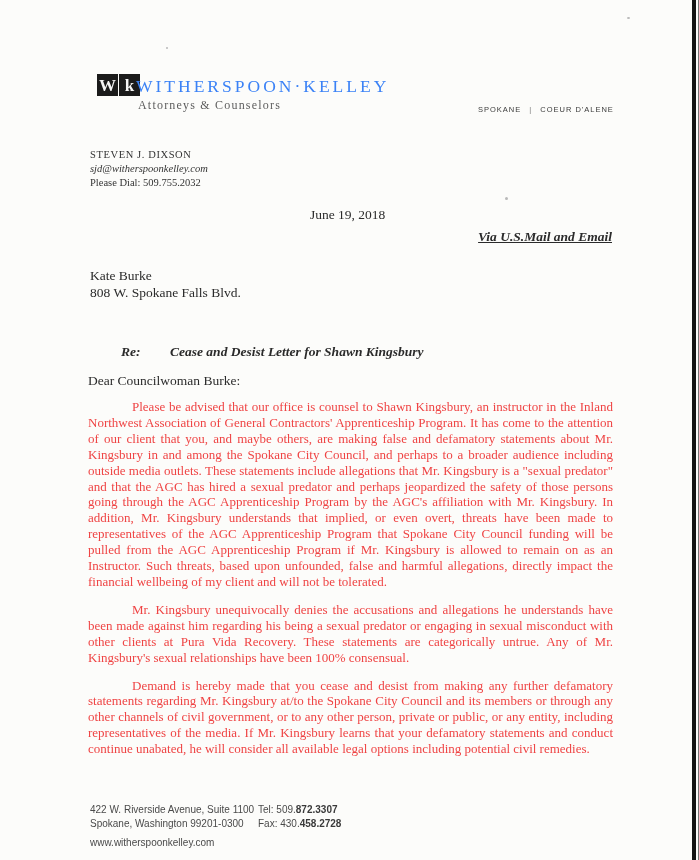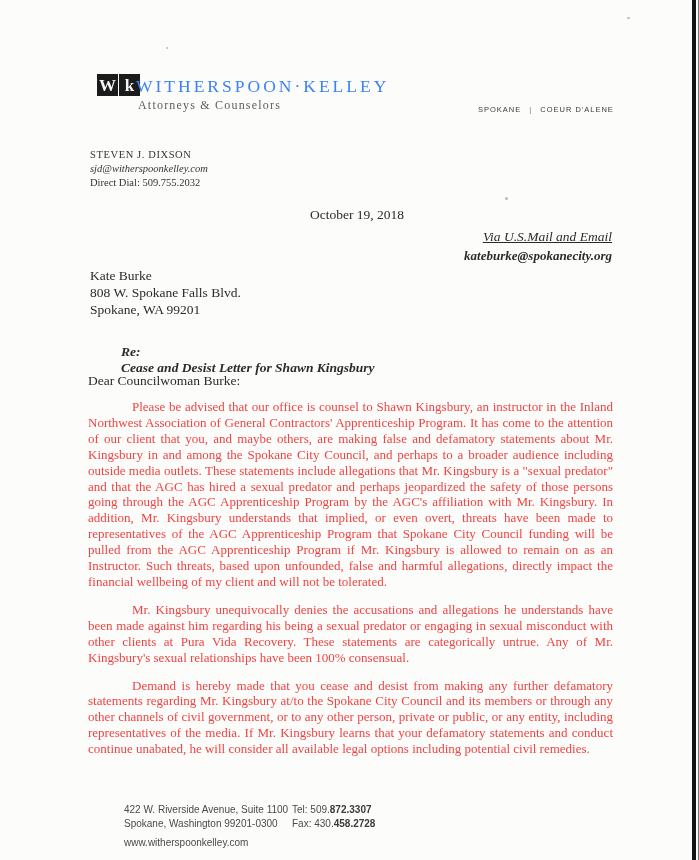--- a/index.html
+++ b/index.html
@@ -45,44 +45,44 @@
   .offices .sep{color:#7a7a7a;}
 
   
   .contact{position:absolute;left:90px;top:148px;font-size:10.5px;line-height:14px;color:#333;}
   .contact .atty-name{letter-spacing:0.6px;}
   .contact .atty-email{font-style:italic;}
 
   
   .date-line{position:absolute;left:310px;top:207px;font-size:13.5px;}
   .via{position:absolute;left:360px;top:229px;width:252px;text-align:right;}
-  .via .method{font-size:13.5px;font-weight:normal;font-style:italic;text-decoration:underline;}
+  .via .method{font-size:13.5px;font-weight:bold;font-style:italic;text-decoration:underline;}
   .via .via-email{font-size:13px;font-weight:bold;font-style:italic;margin-top:3px;}
 
   
   .recipient{position:absolute;left:90px;top:267px;font-size:13.5px;line-height:17px;}
 
   
-  .re-line{position:absolute;left:121px;top:344px;font-size:13.5px;font-weight:bold;font-style:italic;display:flex;flex-direction:column;}
+  .re-line{position:absolute;left:121px;top:344px;font-size:13.5px;font-weight:bold;font-style:italic;display:flex;}
   .re-line .re-label{width:49px;}
 
   
   .salutation{position:absolute;left:88px;top:373px;font-size:13.5px;}
 
   
   .body-text{position:absolute;left:88px;top:399px;width:525px;}
   .body-text p{
     margin:0 0 12px 0;
     font-size:13px;line-height:15.9px;
     text-align:justify;text-indent:44px;
     color:#ef4444;
   }
 
   
-  .footer{position:absolute;left:90px;top:803px;font-family:"Liberation Sans",sans-serif;font-size:10px;color:#4a4a4a;line-height:14px;margin-left:34px;}
+  .footer{position:absolute;left:90px;top:803px;font-family:"Liberation Sans",sans-serif;font-size:10px;color:#4a4a4a;line-height:14px;}
   .footer-grid{display:grid;grid-template-columns:168px auto;column-gap:0;}
   .footer b{color:#3a3a3a;}
   .website{margin-top:5px;}
 </style>
 </head>
 <body>
 
 <div class="page">
 
   <div class="scan-edge"></div>
@@ -99,34 +99,32 @@
   <div class="tagline">Attorneys &amp; Counselors</div>
   <div class="offices">
     <span>SPOKANE</span>
     <span class="sep">|</span>
     <span>COEUR D'ALENE</span>
   </div>
 
   <div class="contact">
     <div class="atty-name">STEVEN J. DIXSON</div>
     <div class="atty-email">sjd@witherspoonkelley.com</div>
-    <div class="atty-dial">Direct Dial:  509.755.2032</div>
+    <div class="atty-dial">Please Dial:  509.755.2032</div>
   </div>
 
-  <div class="date-line">October 19, 2018</div>
+  <div class="date-line">June 19, 2018</div>
 
   <div class="via">
     <div class="method">Via U.S.Mail and Email</div>
-    <div class="via-email">kateburke@spokanecity.org</div>
   </div>
 
   <div class="recipient">
     <div>Kate Burke</div>
     <div>808 W. Spokane Falls Blvd.</div>
-    <div>Spokane, WA  99201</div>
   </div>
 
   <div class="re-line">
     <span class="re-label">Re:</span>
     <span class="re-subject">Cease and Desist Letter for Shawn Kingsbury</span>
   </div>
 
   <div class="salutation">Dear Councilwoman Burke:</div>
 
   <div class="body-text">

